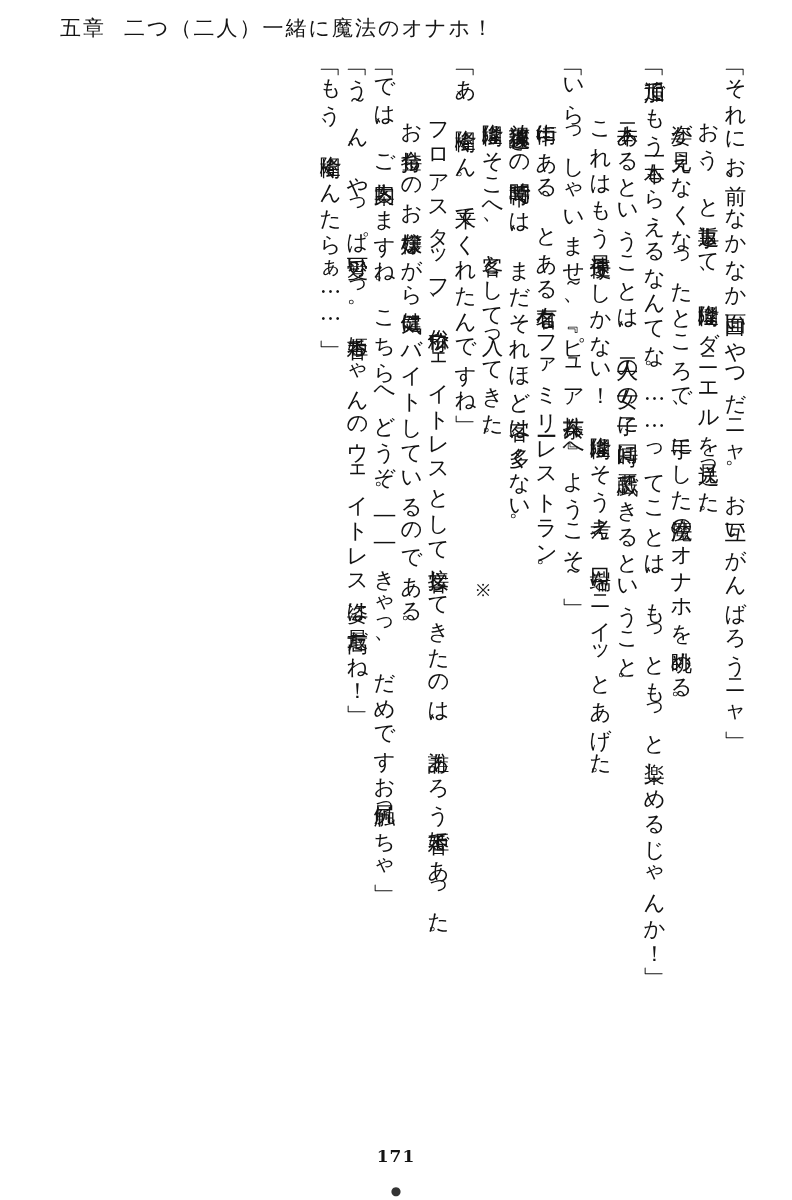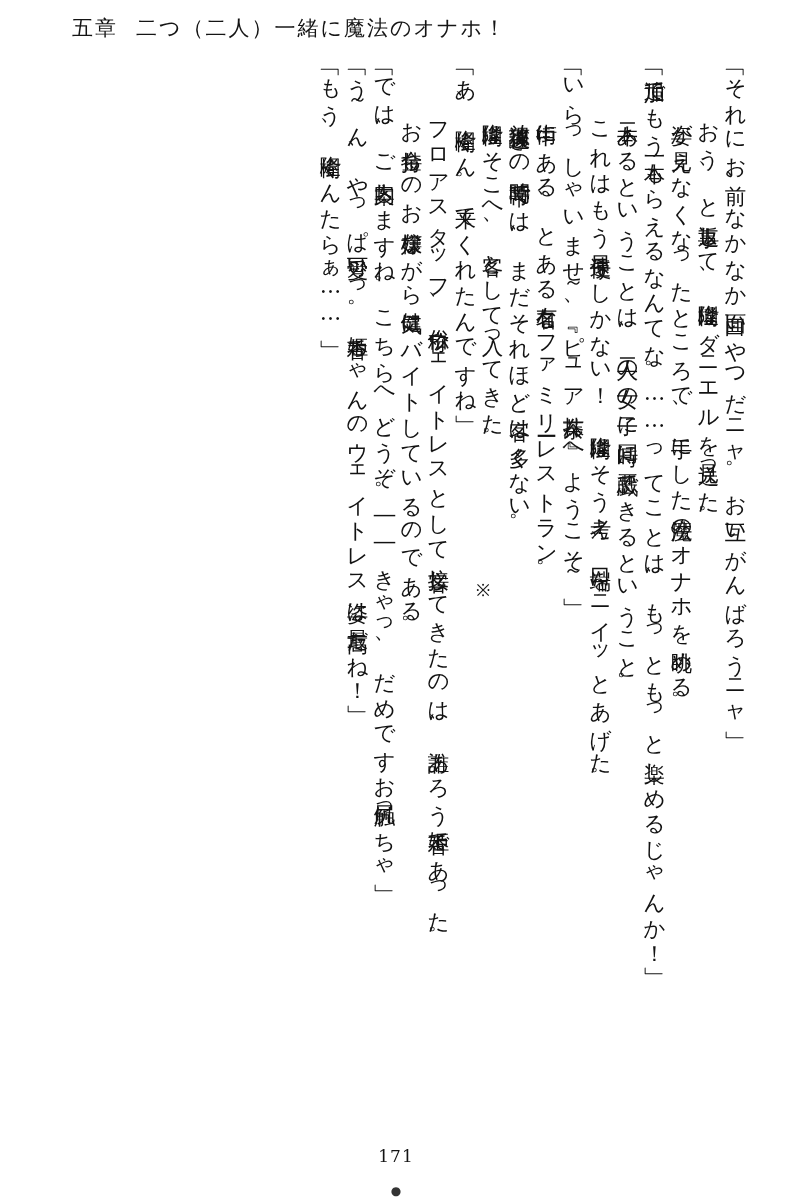--- a/index.html
+++ b/index.html
@@ -27,21 +27,20 @@
     position: absolute;
     top: 14px;
     right: 56px;
     left: 56px;
     text-align: left;
     font-size: 21px;
     letter-spacing: 2px;
     color: #141414;
     white-space: nowrap;
     font-family: Liberation Sans, sans-serif;
-    margin-left: 12px;
   }
   .chapter-header .ch-num {
     margin-left: 4px;
     margin-right: 18px;
   }
   
   .body-area {
     position: absolute;
     top: 62px;
     left: 46px;
@@ -78,20 +77,21 @@
   .page-number {
     position: absolute;
     bottom: 34px;
     left: 0;
     width: 792px;
     text-align: center;
     font-size: 17px;
     letter-spacing: 1px;
     color: #141414;
     font-family: "DejaVu Serif", "Liberation Serif", serif;
+    font-weight: bold;
   }
   .bottom-mark {
     position: absolute;
     bottom: 2px;
     left: 0;
     width: 792px;
     text-align: center;
     font-size: 12px;
     color: #333;
   }

